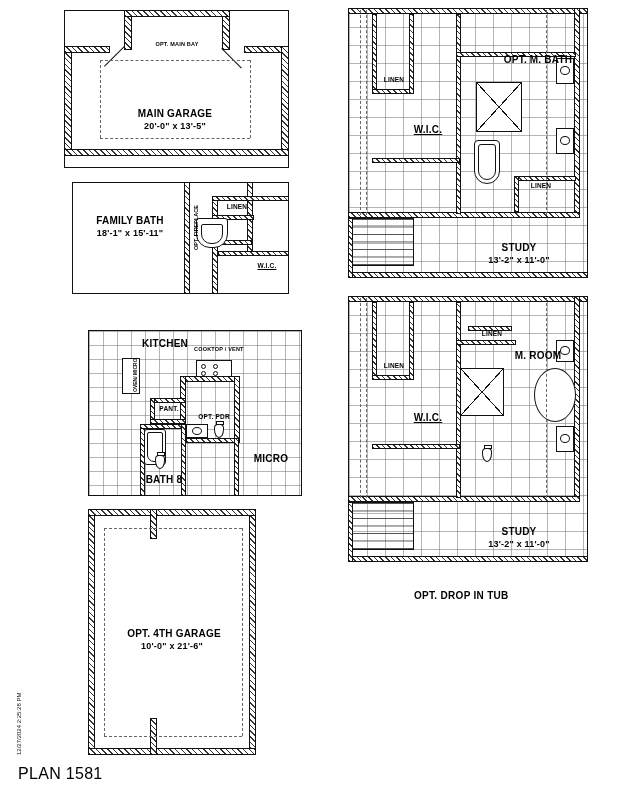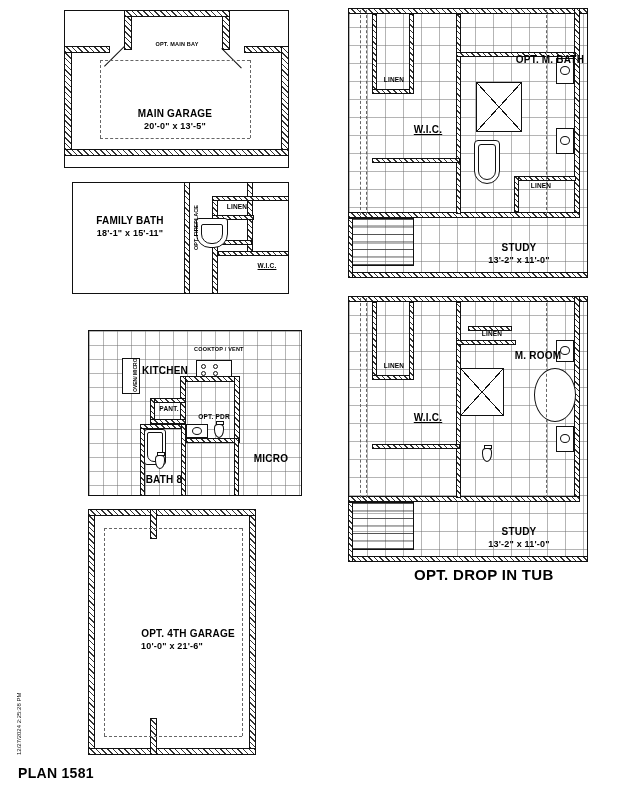--- a/index.html
+++ b/index.html
@@ -190,29 +190,30 @@
   .sidestamp {
     position: absolute;
     font-size: 6px;
     transform-origin: 0 0;
     transform: rotate(-90deg);
     white-space: nowrap;
     color: #111;
   }
   .plan-title {
     position: absolute;
-    font-size: 14px;
+    font-size: 16px;
+    font-weight: normal;
+    letter-spacing: .3px;
+  }
+  .caption {
+    position: absolute;
+    font-size: 10px;
     font-weight: bold;
     letter-spacing: .3px;
-  }
-  .caption {
-    position: absolute;
-    font-size: 15px;
-    font-weight: bold;
-    letter-spacing: .3px;
+    margin-top: 24px;
   }
 </style>
 </head>
 <body>
 
 <div class="sheet">
 
   <div class="panel" style="left:64px; top:10px; width:225px; height:158px;">
   </div>
 
@@ -287,37 +288,37 @@
   <div class="lbl lbl-sm" style="left:152px; top:405px; width:34px;">PANT.</div>
   <div class="lbl lbl-sm" style="left:192px; top:413px; width:44px; line-height:1.1;">OPT. PDR</div>
 
   <div class="tub" style="left:144px; top:429px; width:22px; height:36px;"></div>
   <div class="tub-inner" style="left:147px; top:432px; width:16px; height:30px; border-radius:2px 2px 7px 7px;"></div>
   <div class="wc" style="left:155px; top:455px;"></div>
   <div class="vanity" style="left:186px; top:424px; width:22px; height:14px;"></div>
   <div class="sink" style="left:192px; top:427px; width:10px; height:8px;"></div>
   <div class="wc" style="left:214px; top:424px;"></div>
 
-  <div class="lbl lbl-name" style="left:130px; top:338px; width:70px;margin-top:27px;">KITCHEN</div>
+  <div class="lbl lbl-name" style="left:130px; top:338px; width:70px;">KITCHEN</div>
   <div class="lbl lbl-name" style="left:140px; top:474px; width:48px;">BATH 8</div>
   <div class="lbl lbl-name" style="left:248px; top:453px; width:46px;">MICRO</div>
 
   <div class="panel" style="left:88px; top:509px; width:168px; height:246px;"></div>
   <div class="hatch" style="left:88px; top:509px; width:7px; height:246px;"></div>
   <div class="hatch" style="left:249px; top:509px; width:7px; height:246px;"></div>
   <div class="hatch" style="left:88px; top:509px; width:168px; height:7px;"></div>
   <div class="hatch" style="left:88px; top:748px; width:168px; height:7px;"></div>
   <div class="hatch" style="left:150px; top:509px; width:7px; height:30px;"></div>
   <div class="hatch" style="left:150px; top:718px; width:7px; height:37px;"></div>
   <div class="dash-h" style="left:104px; top:528px; width:138px;"></div>
   <div class="dash-v" style="left:104px; top:528px; height:208px;"></div>
   <div class="dash-v" style="left:242px; top:528px; height:208px;"></div>
   <div class="dash-h" style="left:104px; top:736px; width:138px;"></div>
 
-  <div class="lbl lbl-name" style="left:126px; top:628px; width:124px;">OPT. 4TH GARAGE</div>
+  <div class="lbl lbl-name" style="left:112px; top:628px; width:124px;">OPT. 4TH GARAGE</div>
   <div class="lbl lbl-dim" style="left:110px; top:641px; width:124px;">10'-0" x 21'-6"</div>
 
   <div class="panel" style="left:348px; top:8px; width:240px; height:270px;"></div>
   <div class="tile tile-18" style="left:349px; top:9px; width:238px; height:268px;"></div>
 
   <div class="hatch" style="left:348px; top:8px; width:240px; height:6px;"></div>
   <div class="hatch" style="left:574px; top:8px; width:6px; height:210px;"></div>
   <div class="hatch" style="left:348px; top:212px; width:232px; height:6px;"></div>
 
   <div class="hatch" style="left:372px; top:14px; width:5px; height:80px;"></div>
@@ -342,21 +343,21 @@
   <div class="dash-v" style="left:546px; top:10px; height:205px;"></div>
 
   <div class="stair" style="left:348px; top:218px; width:66px; height:48px;"></div>
 
   <div class="hatch" style="left:348px; top:272px; width:240px; height:6px;"></div>
   <div class="hatch" style="left:348px; top:218px; width:5px; height:60px;"></div>
 
   <div class="lbl lbl-sm" style="left:374px; top:76px; width:40px;">LINEN</div>
   <div class="lbl lbl-sm" style="left:520px; top:182px; width:42px;">LINEN</div>
   <div class="lbl lbl-name lbl-under" style="left:400px; top:124px; width:56px;">W.I.C.</div>
-  <div class="lbl lbl-name" style="left:512px; top:54px; width:76px; line-height:1.15;">OPT. M. BATH</div>
+  <div class="lbl lbl-name" style="left:500px; top:54px; width:76px; line-height:1.15;">OPT. M. BATH</div>
   <div class="lbl lbl-name" style="left:464px; top:242px; width:110px;">STUDY</div>
   <div class="lbl lbl-dim" style="left:464px; top:255px; width:110px;">13'-2" x 11'-0"</div>
 
   <div class="panel" style="left:348px; top:296px; width:240px; height:266px;"></div>
   <div class="tile tile-18" style="left:349px; top:297px; width:238px; height:264px;"></div>
 
   <div class="hatch" style="left:348px; top:296px; width:240px; height:6px;"></div>
   <div class="hatch" style="left:574px; top:296px; width:6px; height:206px;"></div>
   <div class="hatch" style="left:348px; top:496px; width:232px; height:6px;"></div>
 

